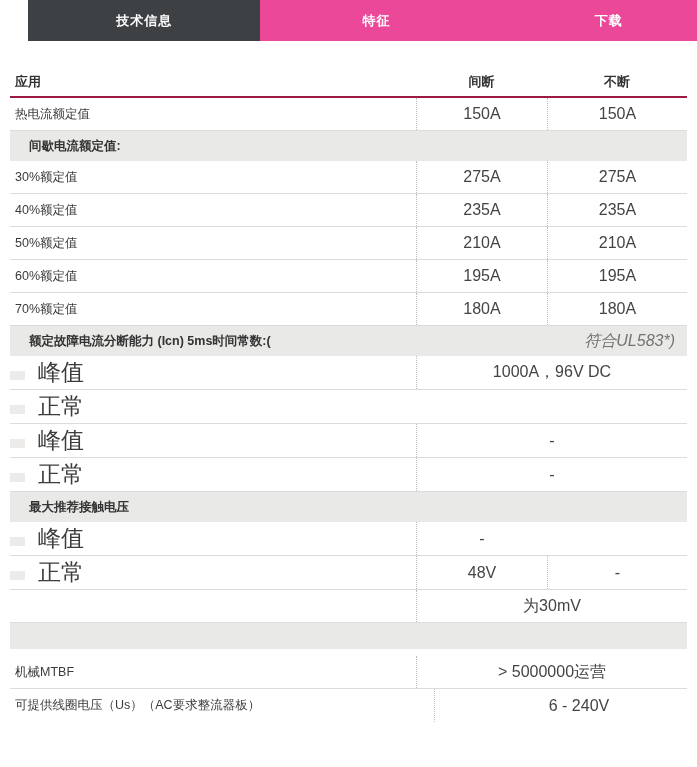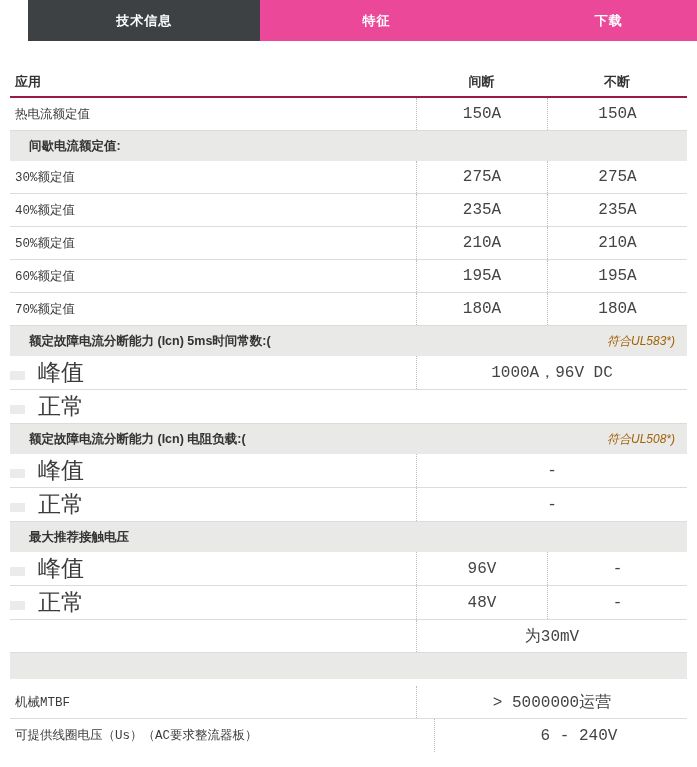--- a/index.html
+++ b/index.html
@@ -31,21 +31,21 @@
     min-height:33px;
   }
   .header-row {
     min-height:31px;
     border-bottom:2px solid #9c1b42;
   }
   .hdr { font-size:13px; font-weight:bold; color:#333; }
   .hdr.col-label { padding-left:5px; text-align:left; }
   .hdr.col-val { text-align:center; }
   
-  .row-data { border-bottom:1px solid #dcdcdc; background:#fff;font-family:Liberation Mono, monospace; }
+  .row-data { border-bottom:1px solid #dcdcdc; background:#fff; }
   .row-data.last { border-bottom:none;gap:18px; }
   .cell-label { font-size:12.5px; color:#3a3a3a; padding-left:5px; }
   .cell-value {
     font-size:16px; color:#444; text-align:center;
     border-left:1px dotted #bbb; align-self:stretch;
     display:flex; align-items:center; justify-content:center;
   }
   .cell-span { grid-column:2 / 4; }
   
   .row-sub { min-height:34px; }
@@ -57,21 +57,21 @@
     width:15px; height:9px; background:#edebe9;
   }
   
   .row-section {
     display:flex; align-items:center; justify-content:space-between;
     min-height:30px; background:#e9e9e7;
     padding:0 12px 0 19px;
   }
   .row-section.empty { min-height:26px; margin-bottom:7px; }
   .section-label { font-size:12.5px; font-weight:bold; color:#333; }
-  .section-note { font-size:12px; font-style:italic; color:#a16207; white-space:nowrap; }
+  .section-note { font-size:16px; font-style:italic; color:#737373; white-space:nowrap; }
 </style>
 </head>
 <body>
 
 <div class="tabbar">
   <div class="tab active">技术信息</div>
   <div class="tab">特征</div>
   <div class="tab">下载</div>
 </div>
 
@@ -120,39 +120,34 @@
         <div class="section-label">额定故障电流分断能力 (Icn) 5ms时间常数:(</div>
         <div class="section-note">符合UL583*)</div>
       </div>
       <div class="grid-row row-data row-sub">
         <div class="cell-label"><div class="sub-marker"></div>峰值</div>
         <div class="cell-value cell-span">1000A，96V DC</div>
       </div>
       <div class="grid-row row-data row-sub">
         <div class="cell-label"><div class="sub-marker"></div>正常</div>
       </div>
-      <div class="row-section">
-        <div class="section-label">额定故障电流分断能力 (Icn) 电阻负载:(</div>
-        <div class="section-note">符合UL508*)</div>
-      </div>
       <div class="grid-row row-data row-sub">
         <div class="cell-label"><div class="sub-marker"></div>峰值</div>
         <div class="cell-value cell-span">-</div>
       </div>
       <div class="grid-row row-data row-sub">
         <div class="cell-label"><div class="sub-marker"></div>正常</div>
         <div class="cell-value cell-span">-</div>
       </div>
       <div class="row-section">
         <div class="section-label">最大推荐接触电压</div>
         <div class="section-note"></div>
       </div>
       <div class="grid-row row-data row-sub">
         <div class="cell-label"><div class="sub-marker"></div>峰值</div>
-        <div class="cell-value">96V</div>
         <div class="cell-value">-</div>
       </div>
       <div class="grid-row row-data row-sub">
         <div class="cell-label"><div class="sub-marker"></div>正常</div>
         <div class="cell-value">48V</div>
         <div class="cell-value">-</div>
       </div>
       <div class="grid-row row-data">
         <div class="cell-value cell-span">为30mV</div>
       </div>

